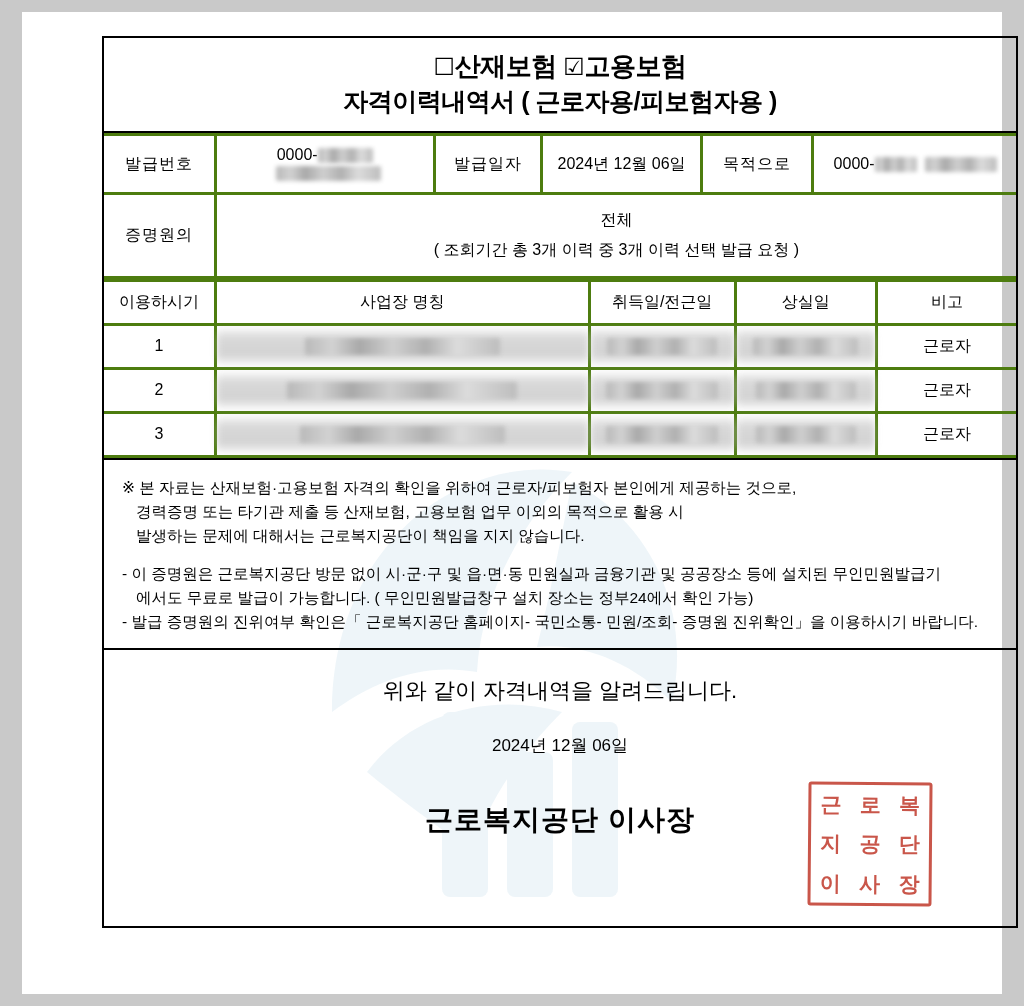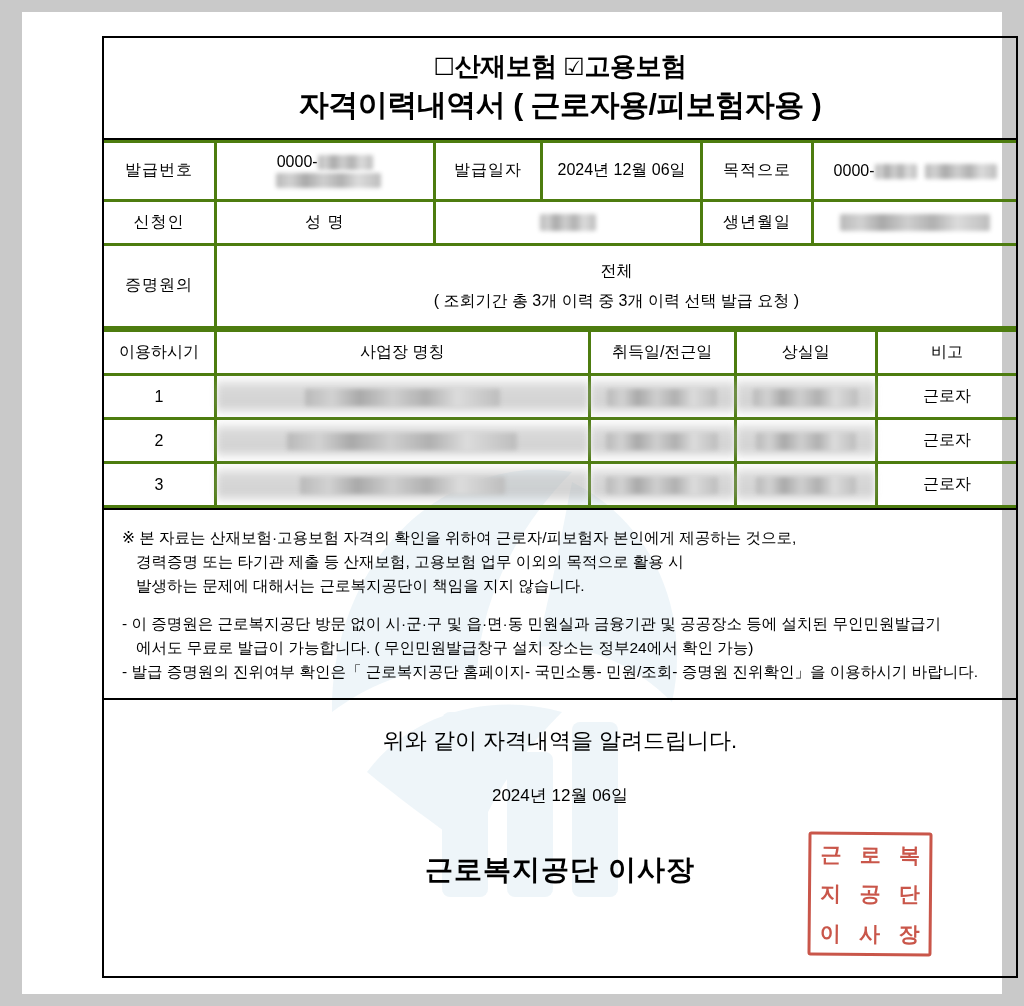--- a/index.html
+++ b/index.html
@@ -51,21 +51,21 @@
     padding: 12px 0 14px 0;
   }
   .title-line1 {
     font-size: 26px;
     font-weight: bold;
     letter-spacing: -0.5px;
     color: #000;
     line-height: 1.25;
   }
   .title-line2 {
-    font-size: 30px;
+    font-size: 25px;
     font-weight: bold;
     letter-spacing: -0.5px;
     color: #000;
     line-height: 1.3;
     margin-top: 2px;
   }
   .cbox {
     display: inline-block;
     font-size: 24px;
     position: relative;
@@ -217,31 +217,20 @@
               <span>0000-</span><span class="mask" style="width:55px"></span><span class="mask" style="width:105px;margin-left:8px"></span>
             </td>
             <td class="lbl">발급일자</td>
             <td>2024년 12월 06일</td>
             <td class="lbl">목적으로</td>
             <td class="outer-r masked-cell">
               <span>0000-</span><span class="mask" style="width:42px"></span><span class="mask" style="width:72px;margin-left:8px"></span>
             </td>
           </tr>
           <tr>
-            <td class="lbl outer-l">신청인</td>
-            <td class="lbl" style="width:11%">성 명</td>
-            <td colspan="2">
-              <span class="mask tall" style="width:56px"></span>
-            </td>
-            <td class="lbl">생년월일</td>
-            <td class="outer-r">
-              <span class="mask tall" style="width:150px"></span>
-            </td>
-          </tr>
-          <tr>
             <td class="lbl outer-l">증명원의</td>
             <td class="period-cell outer-r" colspan="5">
               <div>전체</div>
               <div>( 조회기간 총  3개 이력 중 3개 이력 선택 발급 요청 )</div>
             </td>
           </tr>
         </tbody>
       </table>
 
       <table class="grid">

